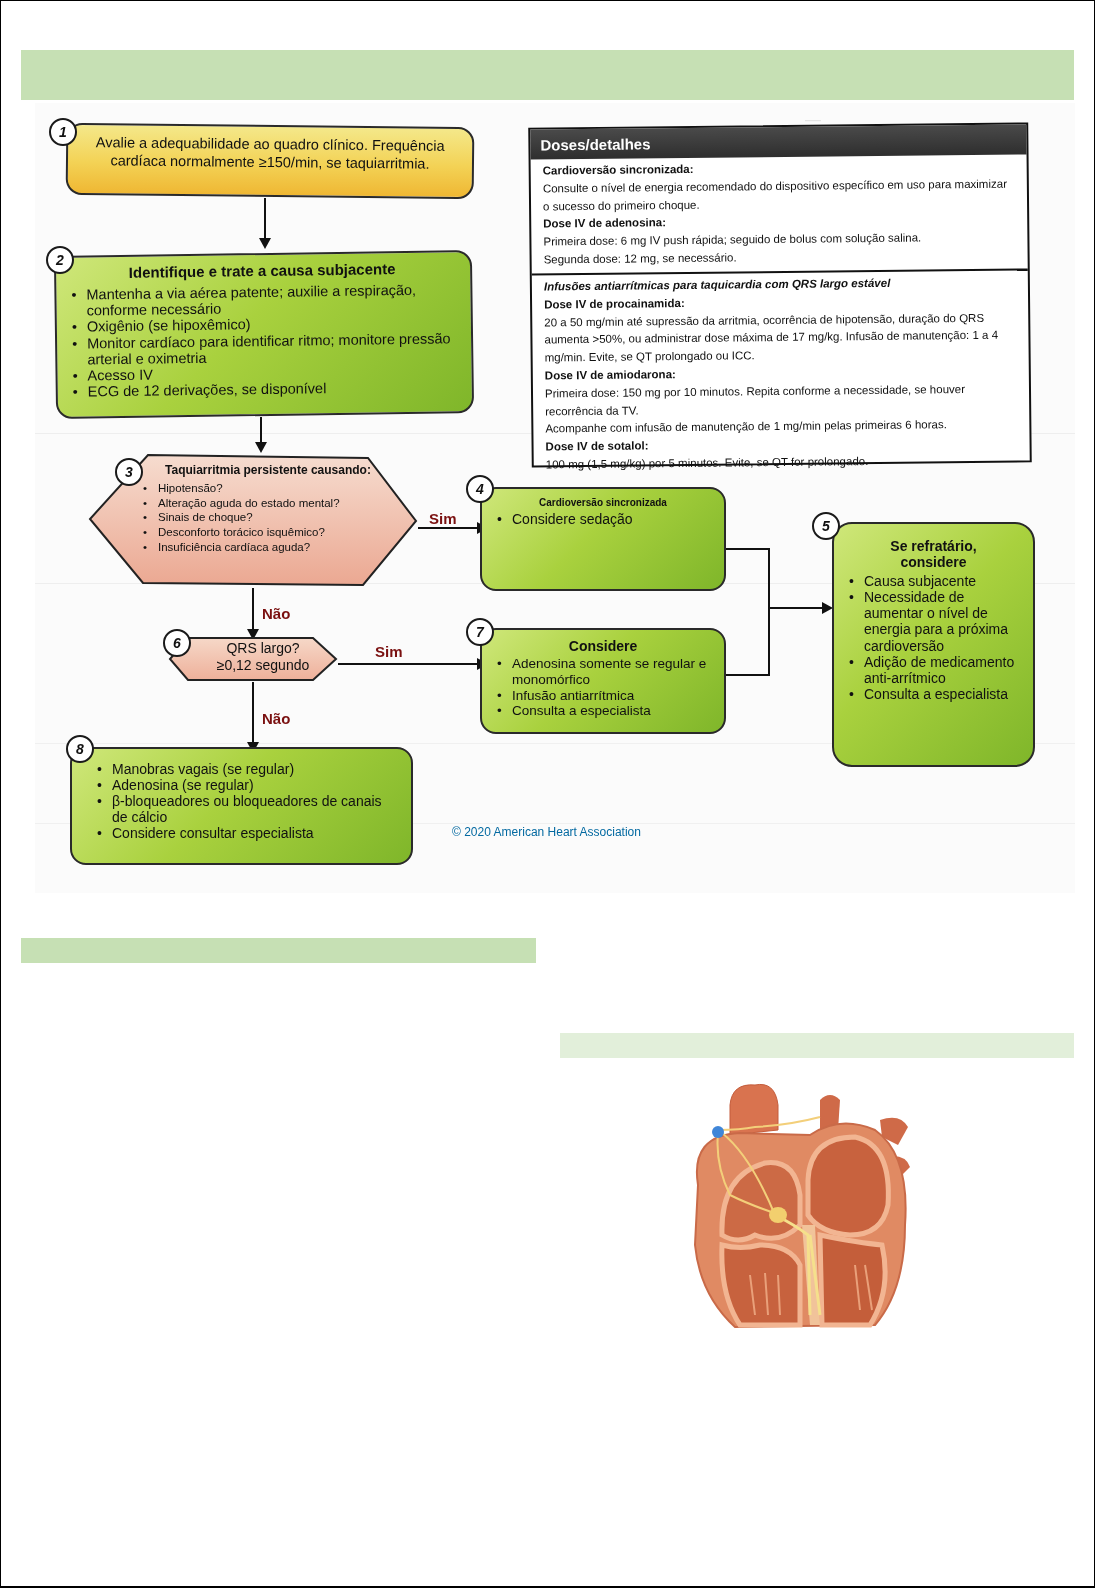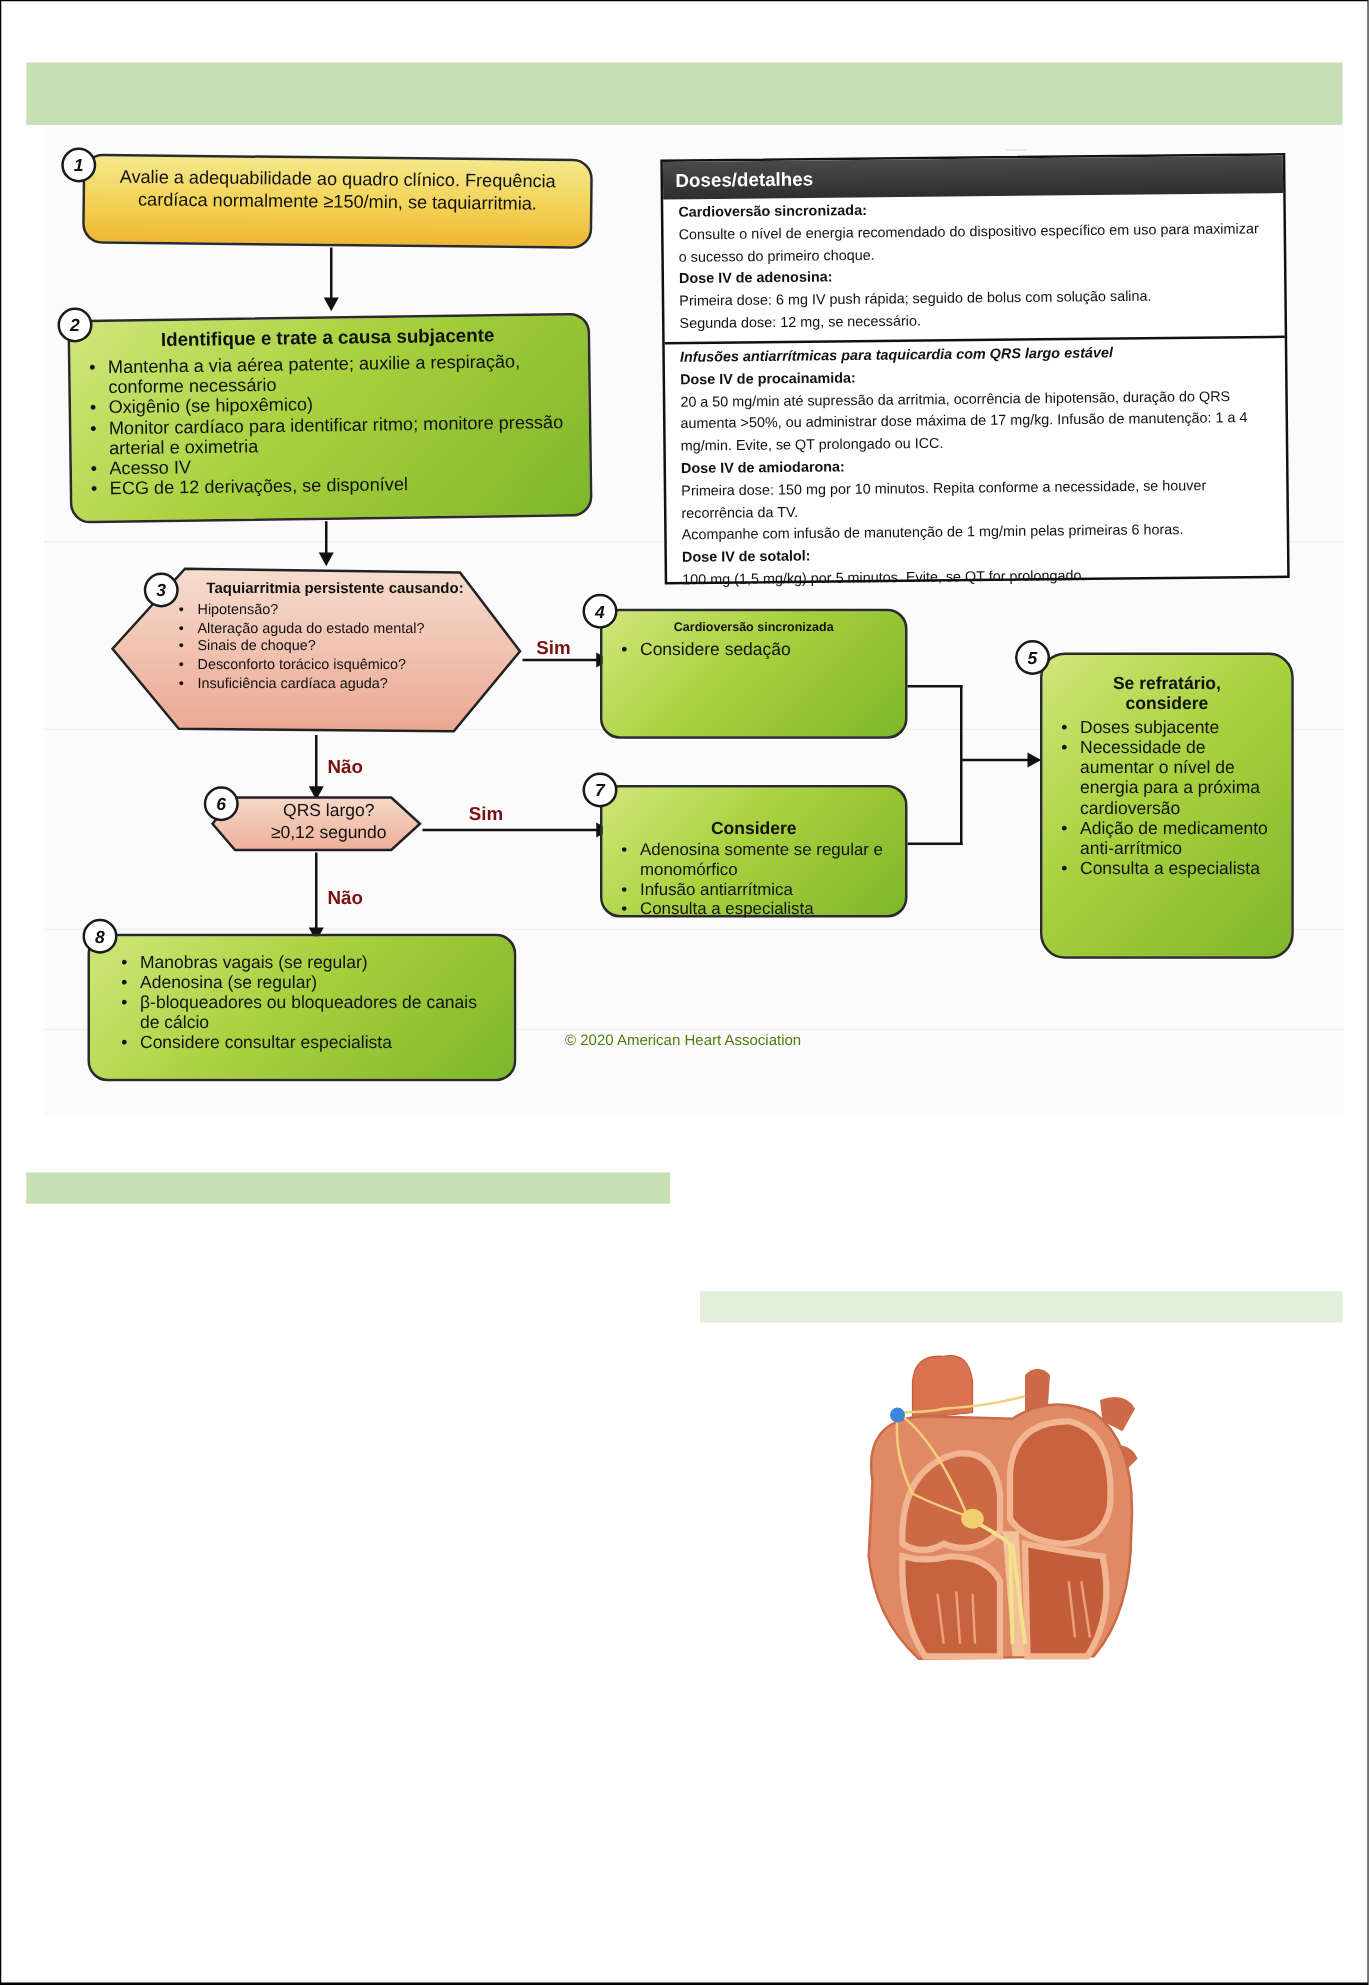--- a/index.html
+++ b/index.html
@@ -37,21 +37,21 @@
     .hex .content { position: absolute; }
 
     
     .doses { position: absolute; left: 530px; top: 125px; width: 500px; height: 340px; border: 2px solid #111; background: #fff; transform: rotate(-0.6deg); font-size: 11.5px; line-height: 1.55; }
     .doses-head { background: linear-gradient(180deg, #4a4a4a, #2e2e2e); color: #fff; font-weight: bold; font-size: 15px; padding: 4px 10px; height: 30px; }
     .doses-sec { padding: 3px 12px 4px 12px; }
     .doses-sec + .doses-sec { border-top: 2px solid #111; }
     .doses b { font-weight: bold; }
     .doses .ital { font-style: italic; font-weight: bold; }
 
-    .copyright { position: absolute; left: 452px; top: 825px; font-size: 12px; color: #4d7c0f; }
+    .copyright { position: absolute; left: 452px; top: 825px; font-size: 12px; color: #0369a1; }
 
     .heart { position: absolute; left: 660px; top: 1075px; width: 270px; height: 260px; }
   </style>
 </head>
 <body>
 
 <div class="page-frame"></div>
 
 <div class="bar bar-top"></div>
 
@@ -135,21 +135,21 @@
 <div class="hline" style="left:726px;top:674px;width:44px;"></div>
 <div class="hline" style="left:768px;top:607px;width:58px;"></div>
 <div class="arrow-right" style="left:822px;top:602px;"></div>
 
 <div class="num" style="left:812px;top:512px;">
     <span>5</span>
   </div>
 <div class="box green" style="left:832px;top:522px;width:203px;height:245px;font-size:14px;padding:14px 10px 8px 10px;line-height:1.15;border-radius:20px;">
   <div class="box-title" style="font-size:14px;margin-bottom:3px;padding:0 18px;">Se refratário, considere</div>
   <ul class="bl">
-    <li>Doses subjacente</li>
+    <li>Causa subjacente</li>
     <li>Necessidade de aumentar o nível de energia para a próxima cardioversão</li>
     <li>Adição de medicamento anti-arrítmico</li>
     <li>Consulta a especialista</li>
   </ul>
 </div>
 
 <div class="vline" style="left:252px;top:588px;height:45px;"></div>
 <div class="arrow-down" style="left:247px;top:629px;"></div>
 <div class="lbl" style="left:262px;top:605px;">Não</div>
 
@@ -172,21 +172,21 @@
   </div>
 </div>
 
 <div class="hline" style="left:338px;top:663px;width:142px;"></div>
 <div class="arrow-right" style="left:477px;top:658px;"></div>
 <div class="lbl" style="left:375px;top:643px;">Sim</div>
 
 <div class="num" style="left:466px;top:618px;">
     <span>7</span>
   </div>
-<div class="box green" style="left:480px;top:628px;width:246px;height:106px;font-size:13.5px;padding:24px 10px;line-height:1.16;">
+<div class="box green" style="left:480px;top:628px;width:246px;height:106px;font-size:13.5px;padding:8px 10px;line-height:1.16;">
   <div class="box-title" style="font-size:14px;margin-bottom:2px;">Considere</div>
   <ul class="bl">
     <li>Adenosina somente se regular e monomórfico</li>
     <li>Infusão antiarrítmica</li>
     <li>Consulta a especialista</li>
   </ul>
 </div>
 
 <div class="vline" style="left:252px;top:682px;height:64px;"></div>
 <div class="arrow-down" style="left:247px;top:742px;"></div>

